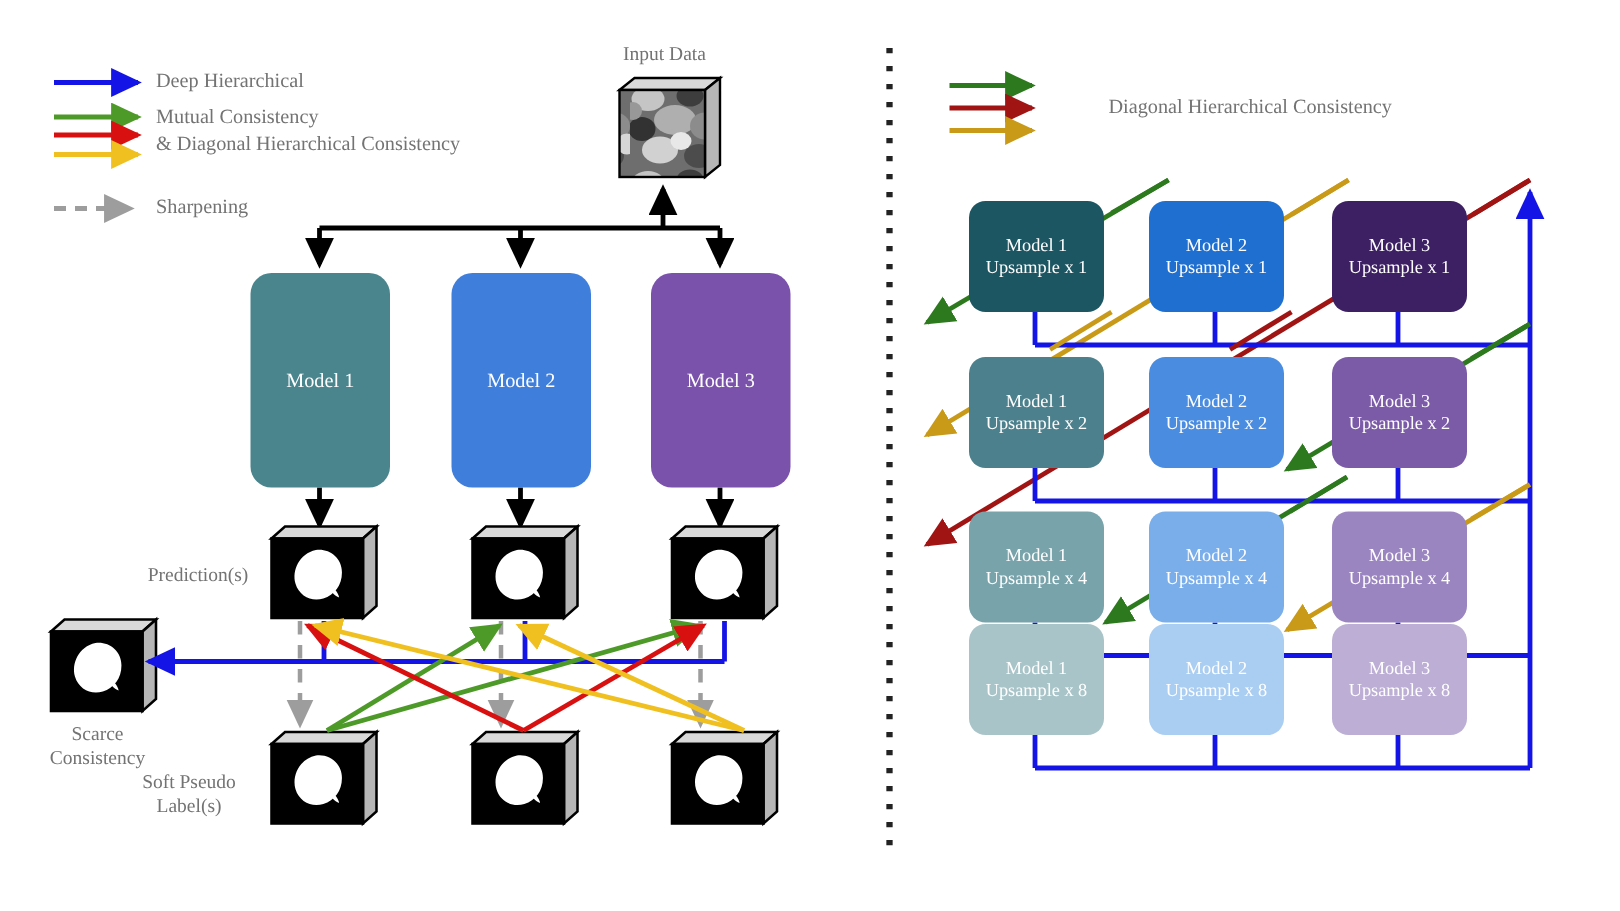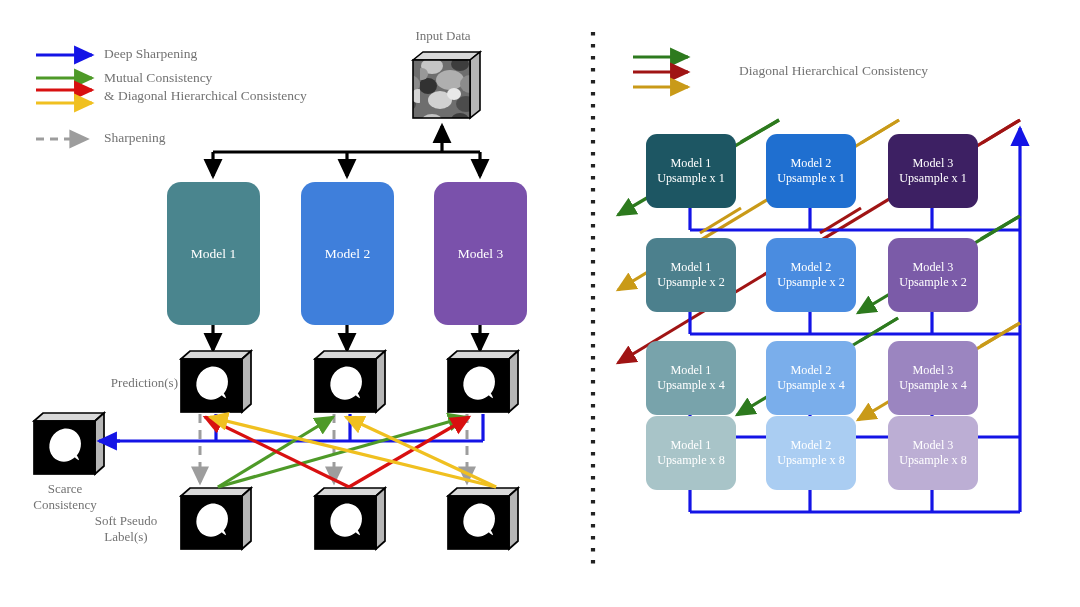--- a/index.html
+++ b/index.html
@@ -242,40 +242,40 @@
 
       <line x1="690" y1="490" x2="690" y2="512"></line>
       <line x1="810" y1="490" x2="810" y2="512"></line>
       <line x1="932" y1="490" x2="932" y2="512"></line>
       <line x1="690" y1="512" x2="1020" y2="512"></line>
 
       <line x1="1020" y1="512" x2="1020" y2="128" marker-end="url(#ah-blue)"></line>
     </g>
   </svg>
 
-  <div class="txt legend-label" style="left:104px;top:46px;">Deep Sharpening</div>
+  <div class="txt legend-label" style="left:104px;top:46px;">Deep Hierarchical</div>
   <div class="txt legend-label" style="left:104px;top:70px;">Mutual Consistency</div>
   <div class="txt legend-label" style="left:104px;top:88px;">&amp; Diagonal Hierarchical Consistency</div>
   <div class="txt legend-label" style="left:104px;top:130px;">Sharpening</div>
 
   <div class="txt legend-label" style="left:739px;top:63px;">Diagonal Hierarchical Consistency</div>
 
   <div class="txt cap" style="left:400px;top:28px;width:86px;">Input Data</div>
 
   <div class="modelbox" style="left:167px;top:182px;width:93px;height:143px;background:#4a858e;">
     <span>Model 1</span>
   </div>
   <div class="modelbox" style="left:301px;top:182px;width:93px;height:143px;background:#3f7fdb;">
     <span>Model 2</span>
   </div>
   <div class="modelbox" style="left:434px;top:182px;width:93px;height:143px;background:#7a51ab;">
     <span>Model 3</span>
   </div>
 
-  <div class="txt cap" style="left:86px;top:375px;width:92px;text-align:right;">Prediction(s)</div>
+  <div class="txt cap" style="left:86px;top:375px;width:92px;">Prediction(s)</div>
 
   <div class="txt cap" style="left:18px;top:481px;width:94px;">Scarce</div>
   <div class="txt cap" style="left:18px;top:497px;width:94px;">Consistency</div>
 
   <div class="txt cap" style="left:78px;top:513px;width:96px;text-align:center;">Soft Pseudo</div>
   <div class="txt cap" style="left:78px;top:529px;width:96px;">Label(s)</div>
 
   <div class="gridbox" style="left:646px;top:134px;width:90px;height:74px;background:#1d5663;">
     <span><span>Model 1</span><br>
     <span>Upsample x 1</span></span>

